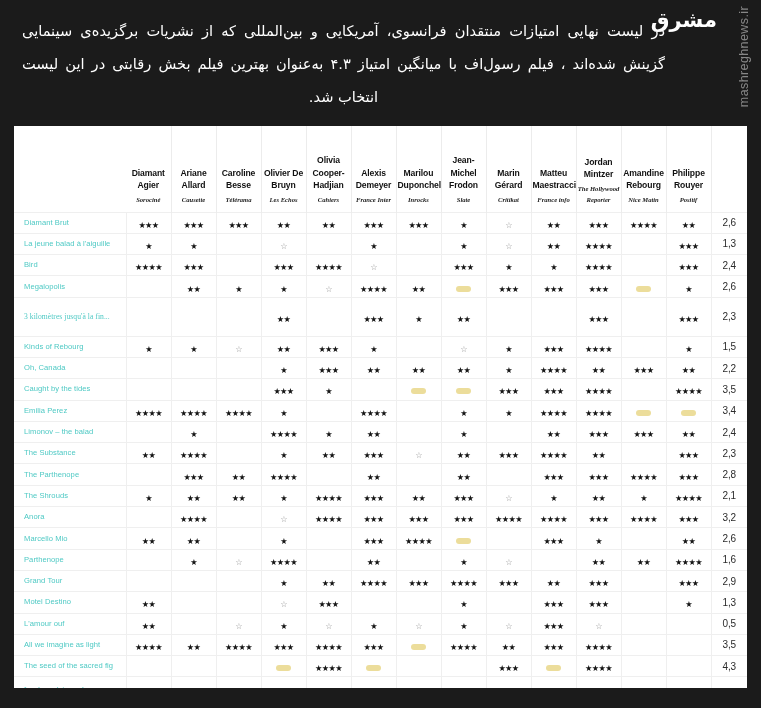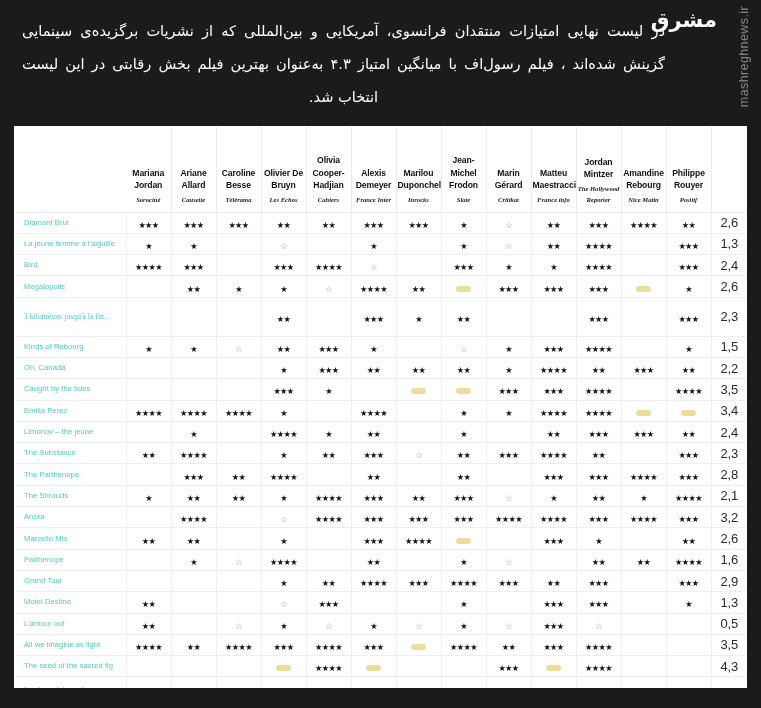--- a/index.html
+++ b/index.html
@@ -117,21 +117,21 @@
     color: #4ec9c4;
     font-size: 7.6px;
     line-height: 10px;
     letter-spacing: 0.05px;
     border-right: 1px solid #efefef;
     margin-left: 30px;
   }
   tbody td.cell-avg {
     border-right: none;
     color: #2b2b2b;
-    font-size: 13px;
+    font-size: 10px;
     text-align: center;
     letter-spacing: -0.2px;
   }
   tr.tall td { height: 38px; }
   tr.tall td.cell-title { vertical-align: middle; font-family: Liberation Serif, serif; }
 
   .stars {
     display: inline-block;
     color: #151515;
     font-size: 8.2px;
@@ -175,21 +175,21 @@
         <col class="c-crit">
         <col class="c-crit">
         <col class="c-crit">
         <col class="c-crit">
         <col class="c-avg">
       </colgroup>
     <thead>
       <tr id="header-row">
         <th class="th-title"></th>
       <th>
-            <div class="crit-name">Mariana Jordan</div>
+            <div class="crit-name">Diamant Agier</div>
             <div class="crit-pub">Sorociné</div>
           </th>
           <th>
             <div class="crit-name">Ariane Allard</div>
             <div class="crit-pub">Causette</div>
           </th>
           <th>
             <div class="crit-name">Caroline Besse</div>
             <div class="crit-pub">Télérama</div>
           </th>
@@ -248,21 +248,21 @@
           <td><span class="stars">★★★</span></td>
           <td><span class="stars">★</span></td>
           <td><span class="stars empty-star">☆</span></td>
           <td><span class="stars">★★</span></td>
           <td><span class="stars">★★★</span></td>
           <td><span class="stars">★★★★</span></td>
           <td><span class="stars">★★</span></td>
           <td class="cell-avg">2,6</td>
         </tr>
         <tr>
-          <td class="cell-title">La jeune femme à l'aiguille</td>
+          <td class="cell-title">La jeune balad à l'aiguille</td>
           <td><span class="stars">★</span></td>
           <td><span class="stars">★</span></td>
           <td></td>
           <td><span class="stars empty-star">☆</span></td>
           <td></td>
           <td><span class="stars">★</span></td>
           <td></td>
           <td><span class="stars">★</span></td>
           <td><span class="stars empty-star">☆</span></td>
           <td><span class="stars">★★</span></td>
@@ -384,21 +384,21 @@
           <td></td>
           <td><span class="stars">★</span></td>
           <td><span class="stars">★</span></td>
           <td><span class="stars">★★★★</span></td>
           <td><span class="stars">★★★★</span></td>
           <td><span class="mark"></span></td>
           <td><span class="mark"></span></td>
           <td class="cell-avg">3,4</td>
         </tr>
         <tr>
-          <td class="cell-title">Limonov – the jeune</td>
+          <td class="cell-title">Limonov – the balad</td>
           <td></td>
           <td><span class="stars">★</span></td>
           <td></td>
           <td><span class="stars">★★★★</span></td>
           <td><span class="stars">★</span></td>
           <td><span class="stars">★★</span></td>
           <td></td>
           <td><span class="stars">★</span></td>
           <td></td>
           <td><span class="stars">★★</span></td>

